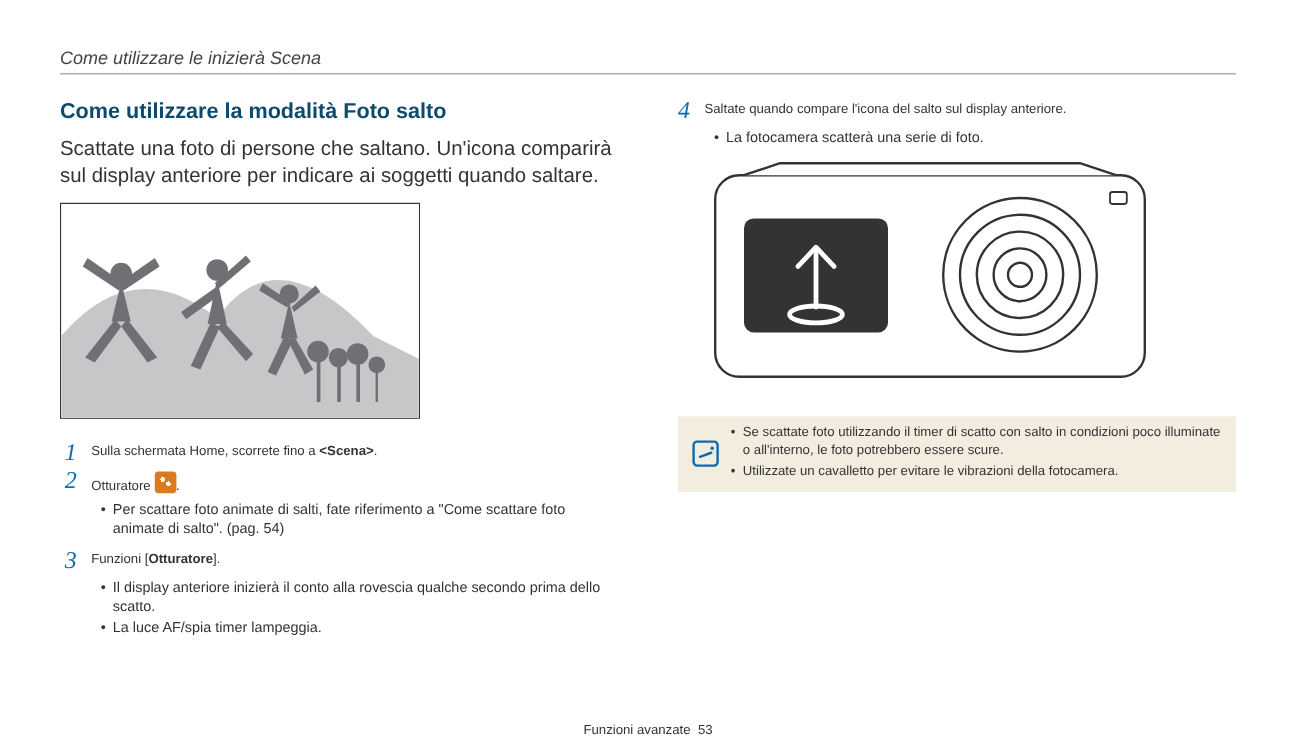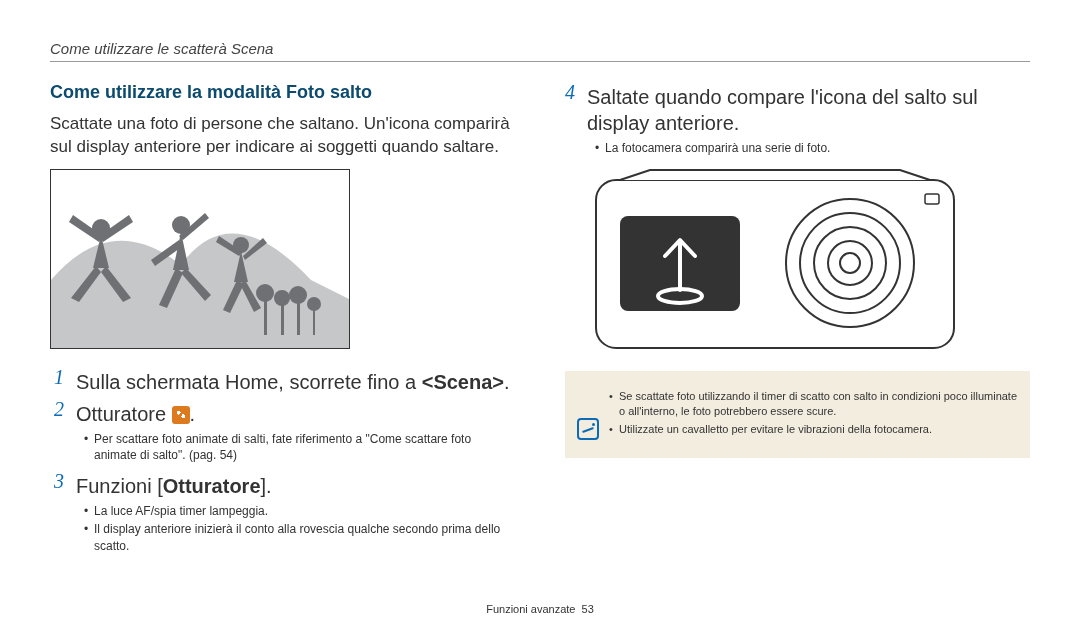--- a/index.html
+++ b/index.html
@@ -61,21 +61,21 @@
   .step-num {
     color: #0d6bb5;
     font-style: italic;
     font-size: 20px;
     font-weight: 400;
     line-height: 1;
     min-width: 14px;
     font-family: Georgia, "Times New Roman", serif;
   }
   .step-text {
-    font-size: 20px;
+    font-size: 11px;
     padding-top: 2px;
     line-height: 1.3;
   }
   .step-text .bold { font-weight: 700; }
   .sub-bullets {
     list-style: none;
     margin: 2px 0 8px 30px;
   }
   .sub-bullets li {
     font-size: 12px;
@@ -103,24 +103,24 @@
     content: "";
     position: absolute;
     left: 3px; top: 3px;
     width: 12px; height: 12px;
     background: radial-gradient(circle at 30% 30%, #fff 2px, transparent 2px),
                 radial-gradient(circle at 70% 60%, #fff 2px, transparent 2px);
   }
   .note-box {
     background: #f3ede0;
     display: flex;
-    align-items: flex-end;
+    align-items: center;
     gap: 10px;
-    padding: 18px 12px;
-    margin-top: 18px;
+    padding: 6px 12px;
+    margin-top: 28px;
   }
   .note-icon {
     width: 22px;
     height: 22px;
     border: 2px solid #0d6bb5;
     border-radius: 4px;
     position: relative;
     flex-shrink: 0;
   }
   .note-icon::before {
@@ -168,21 +168,21 @@
     text-align: center;
     font-size: 11px;
     color: #333;
   }
   .footer .pgnum { font-weight: 400; }
 </style>
 </head>
 <body>
 
 <div class="page">
-  <div class="header-title">Come utilizzare le scatterà Scena</div>
+  <div class="header-title">Come utilizzare le inizierà Scena</div>
   <hr class="header-rule">
 
   <div class="columns">
 
     <div class="col">
       <div class="section-heading">Come utilizzare la modalità Foto salto</div>
       <div class="intro">Scattate una foto di persone che saltano. Un'icona comparirà sul display anteriore per indicare ai soggetti quando saltare.</div>
 
       <div class="photo-frame">
         <svg viewBox="0 0 300 180" width="300" height="180">
@@ -243,33 +243,33 @@
           <li>Per scattare foto animate di salti, fate riferimento a "Come scattare foto animate di salto". (pag. 54)</li>
         </ul>
 
         <div class="step">
           <span class="step-num">3</span>
           <span class="step-text">
             <span>Funzioni [</span><span class="bold">Otturatore</span><span>].</span>
           </span>
         </div>
         <ul class="sub-bullets">
+          <li>Il display anteriore inizierà il conto alla rovescia qualche secondo prima dello scatto.</li>
           <li>La luce AF/spia timer lampeggia.</li>
-          <li>Il display anteriore inizierà il conto alla rovescia qualche secondo prima dello scatto.</li>
         </ul>
       </div>
     </div>
 
     <div class="col">
       <div class="step">
         <span class="step-num">4</span>
         <span class="step-text">Saltate quando compare l'icona del salto sul display anteriore.</span>
       </div>
       <ul class="sub-bullets">
-        <li>La fotocamera comparirà una serie di foto.</li>
+        <li>La fotocamera scatterà una serie di foto.</li>
       </ul>
 
       <div class="camera-frame">
         <svg viewBox="0 0 370 185" width="370" height="185">
           <rect x="6" y="12" width="358" height="168" rx="20" ry="20" fill="#fff" stroke="#333" stroke-width="2"></rect>
           <path d="M30,12 L60,2 L310,2 L340,12" fill="#fff" stroke="#333" stroke-width="2"></path>
           <rect x="30" y="48" width="120" height="95" rx="8" fill="#333"></rect>
           <g stroke="#fff" stroke-width="4" fill="none" stroke-linecap="round" stroke-linejoin="round">
             <ellipse cx="90" cy="128" rx="22" ry="7"></ellipse>
             <line x1="90" y1="122" x2="90" y2="76"></line>

